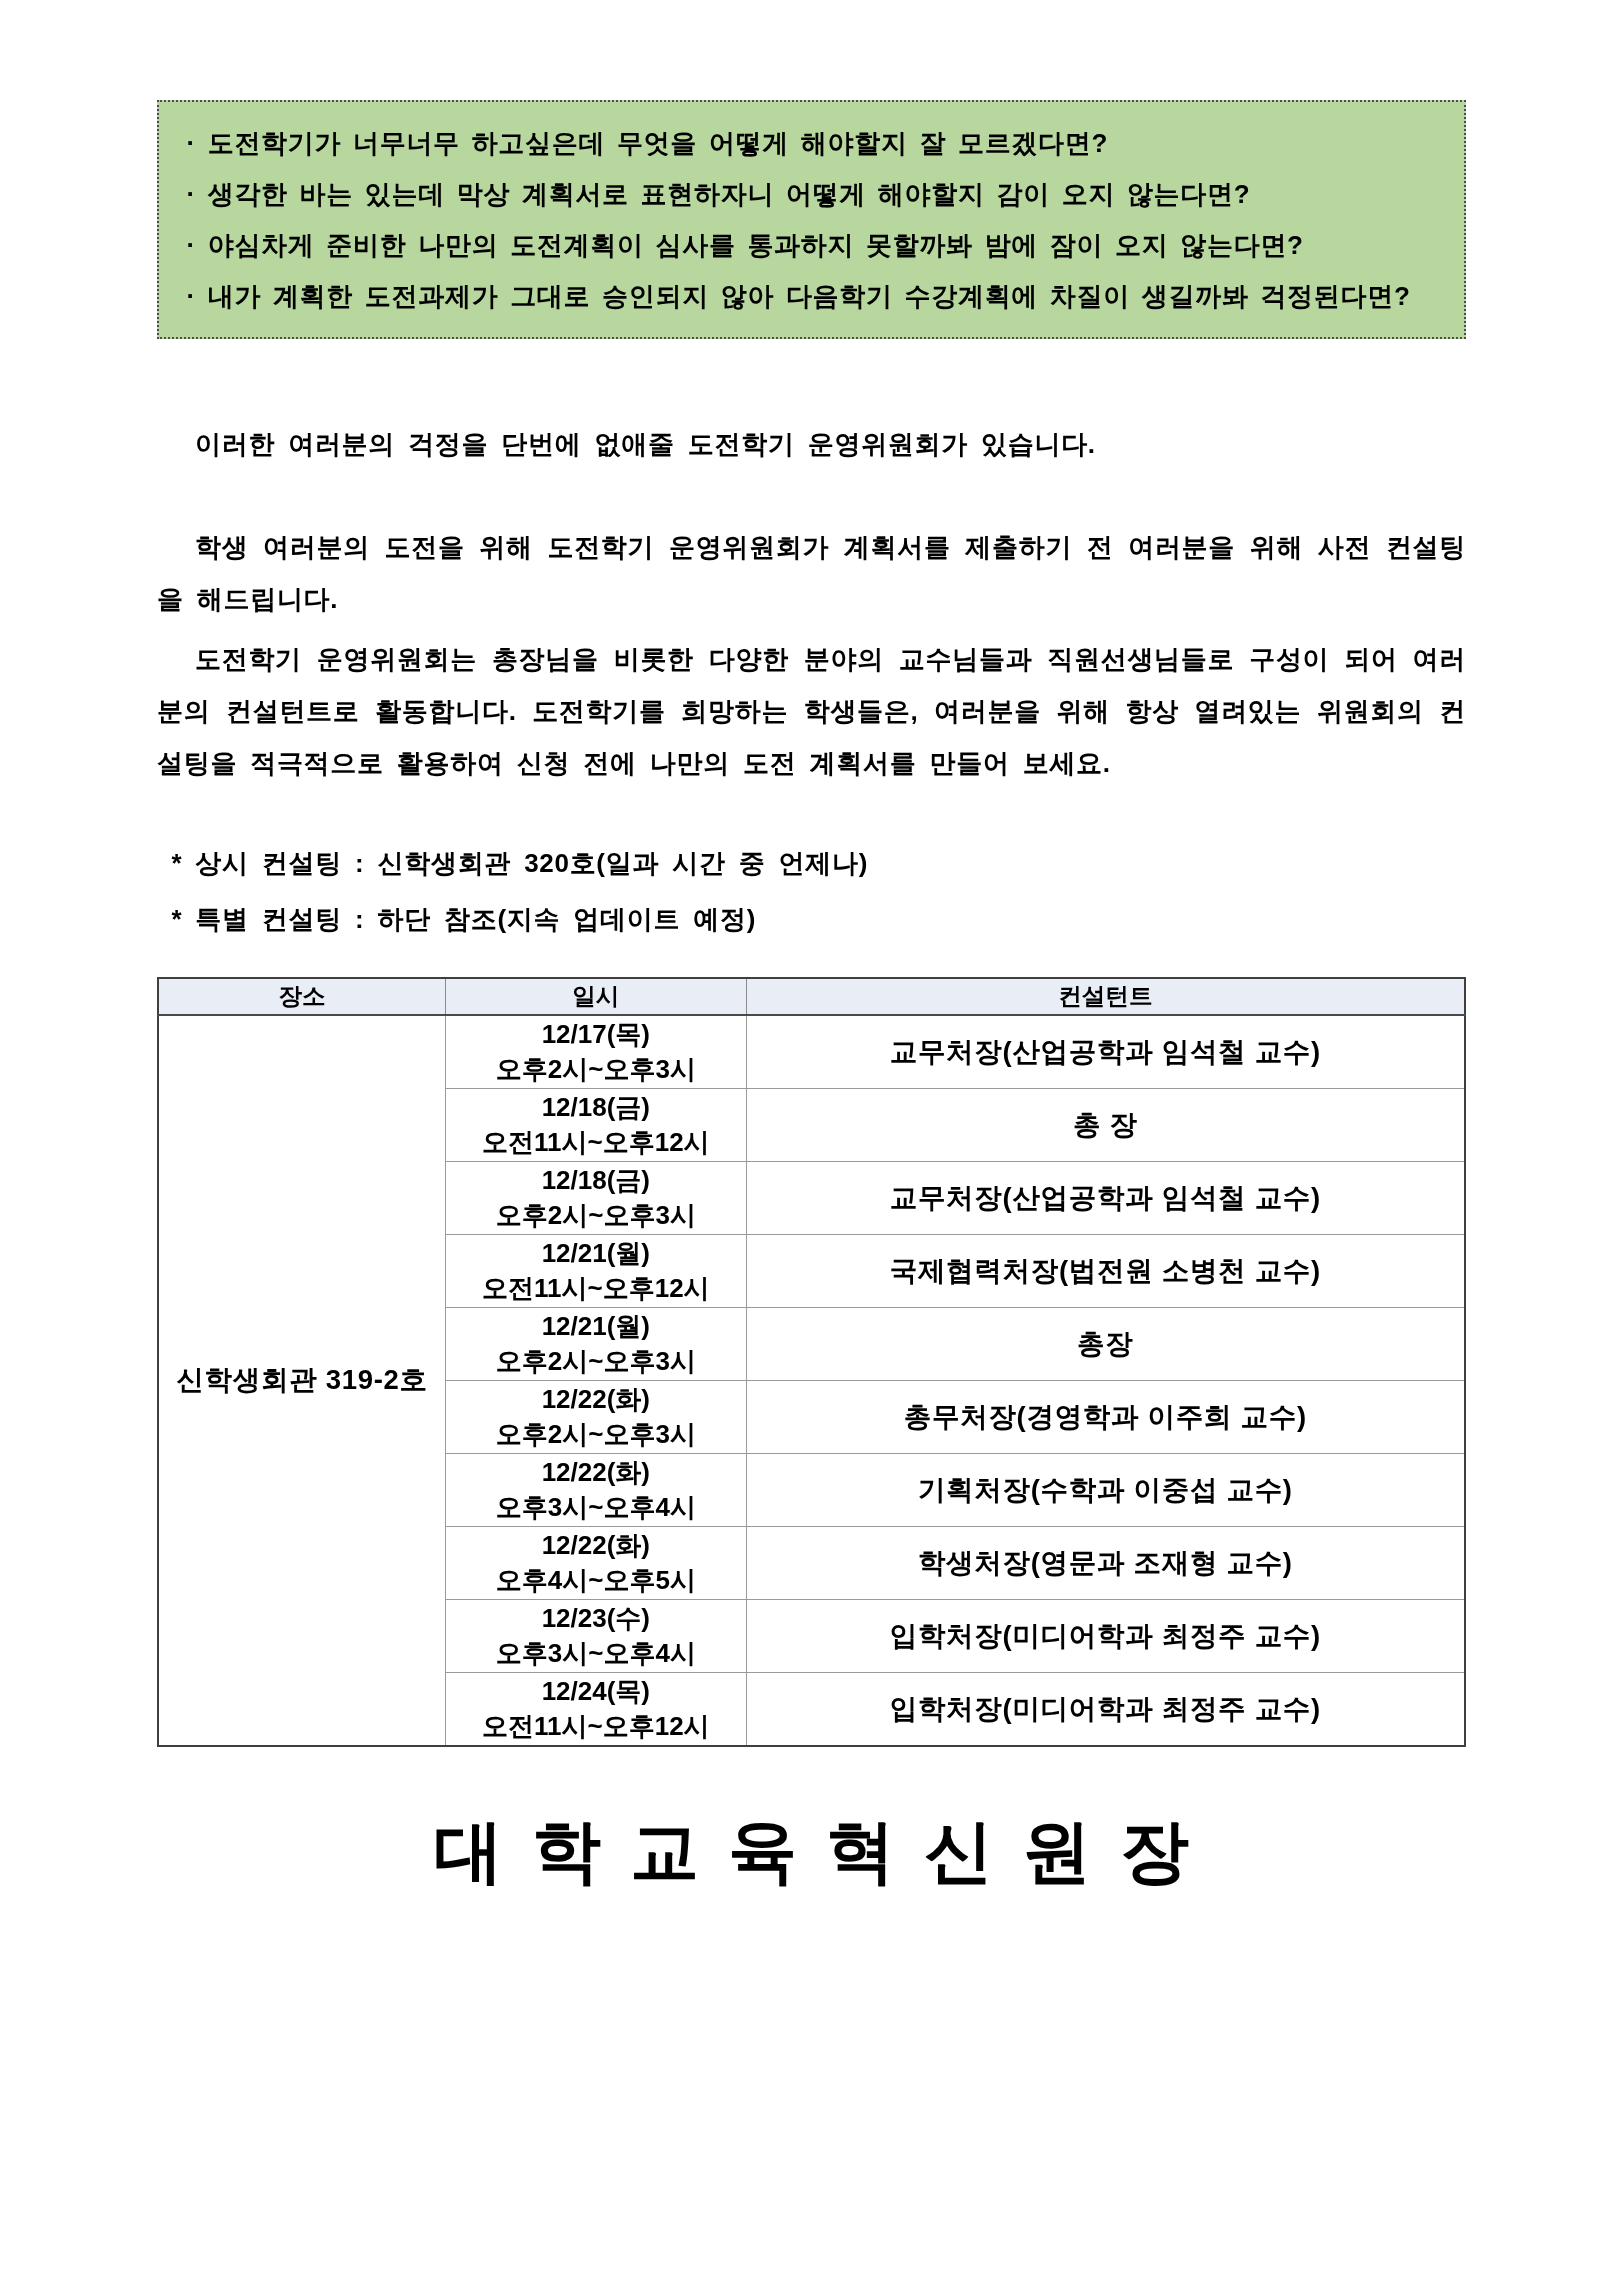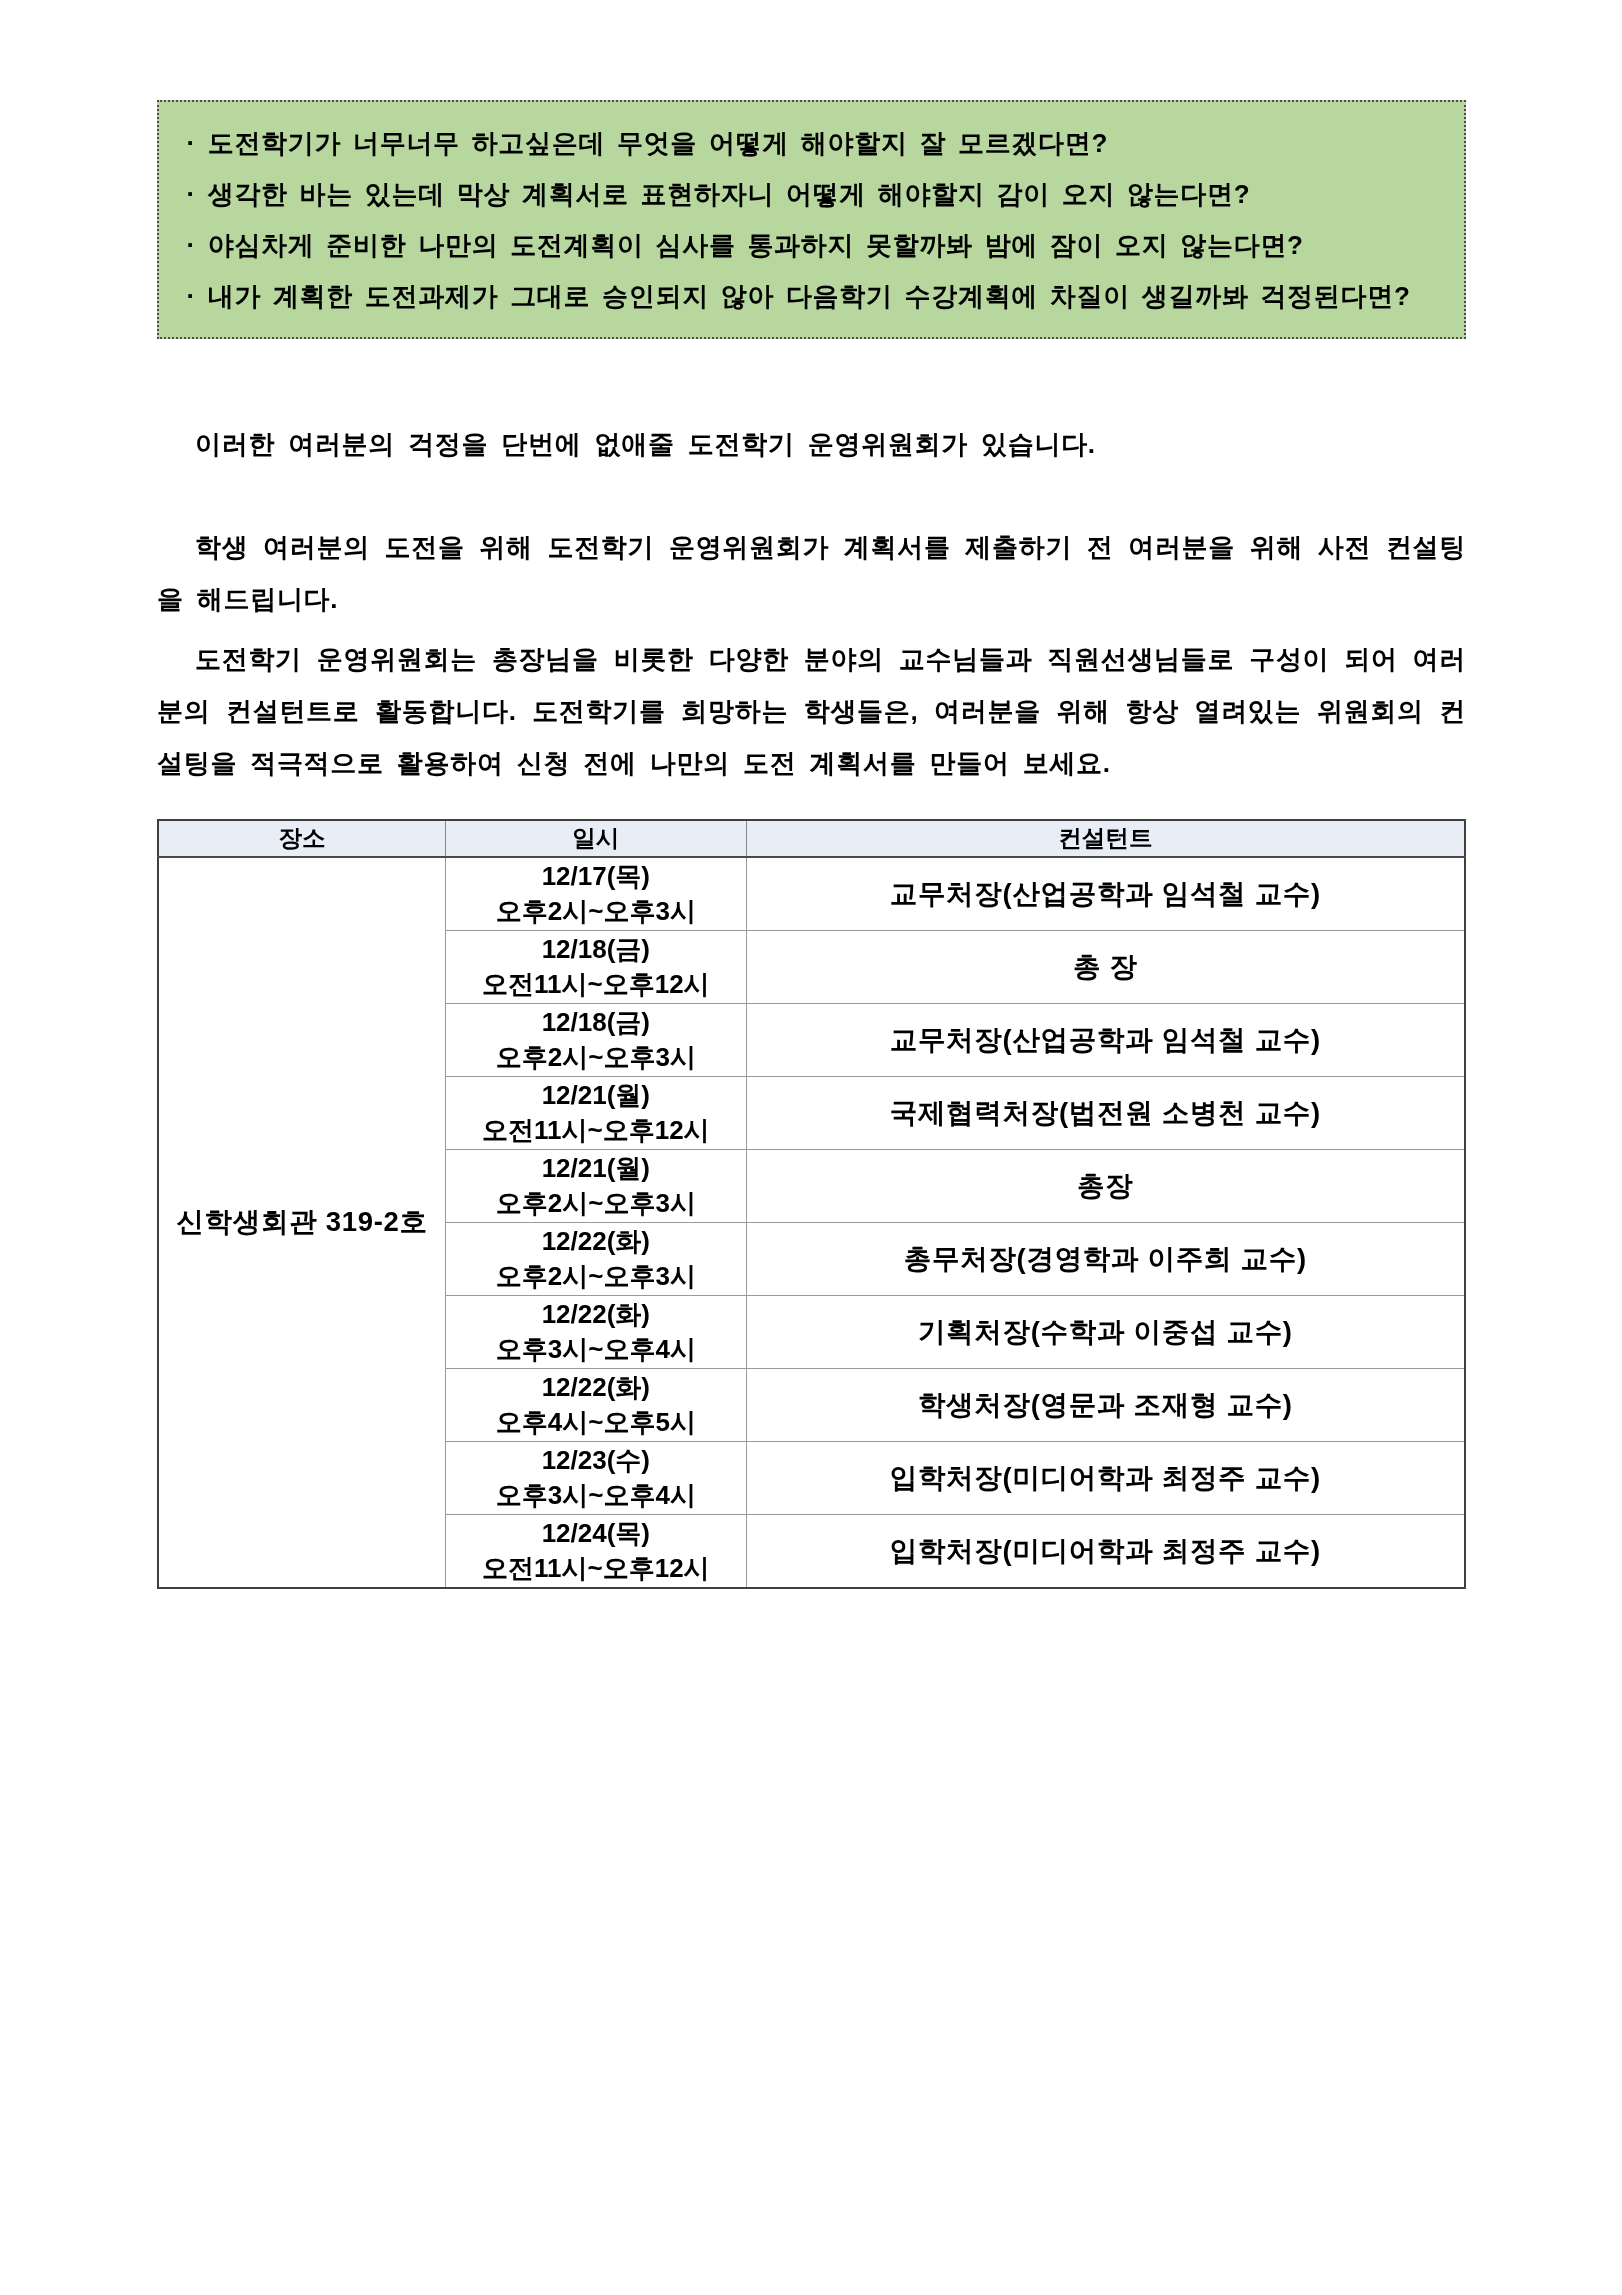--- a/index.html
+++ b/index.html
@@ -108,20 +108,24 @@
       <div class="line">학생 여러분의 도전을 위해 도전학기 운영위원회가 계획서를 제출하기 전 여러분을 위해 사전 컨설팅</div>
       <div class="line">을 해드립니다.</div>
     </div>
 
   <div class="para p3">
       <div class="line">도전학기 운영위원회는 총장님을 비롯한 다양한 분야의 교수님들과 직원선생님들로 구성이 되어 여러</div>
       <div class="line">분의 컨설턴트로 활동합니다. 도전학기를 희망하는 학생들은, 여러분을 위해 항상 열려있는 위원회의 컨</div>
       <div class="line">설팅을 적극적으로 활용하여 신청 전에 나만의 도전 계획서를 만들어 보세요.</div>
     </div>
 
+  <div class="notes">
+      <div class="line">* 상시 컨설팅 : 신학생회관 320호(일과 시간 중 언제나)</div>
+      <div class="line">* 특별 컨설팅 : 하단 참조(지속 업데이트 예정)</div>
+    </div>
 
   <table class="schedule">
     <colgroup>
       <col class="c-loc">
         <col class="c-dt">
         <col class="c-con">
     </colgroup>
     <thead>
       <tr>
         <th>장소</th>
@@ -197,15 +201,16 @@
         <tr>
           <td class="datetime-cell">
             <div class="date-line">12/24(목)</div>
             <div class="time-line">오전11시~오후12시</div>
           </td>
           <td class="consultant-cell">입학처장(미디어학과 최정주 교수)</td>
         </tr>
       </tbody>
   </table>
 
+  <div class="signature">대학교육혁신원장</div>
 
 </div>
 
 
 </body></html>

